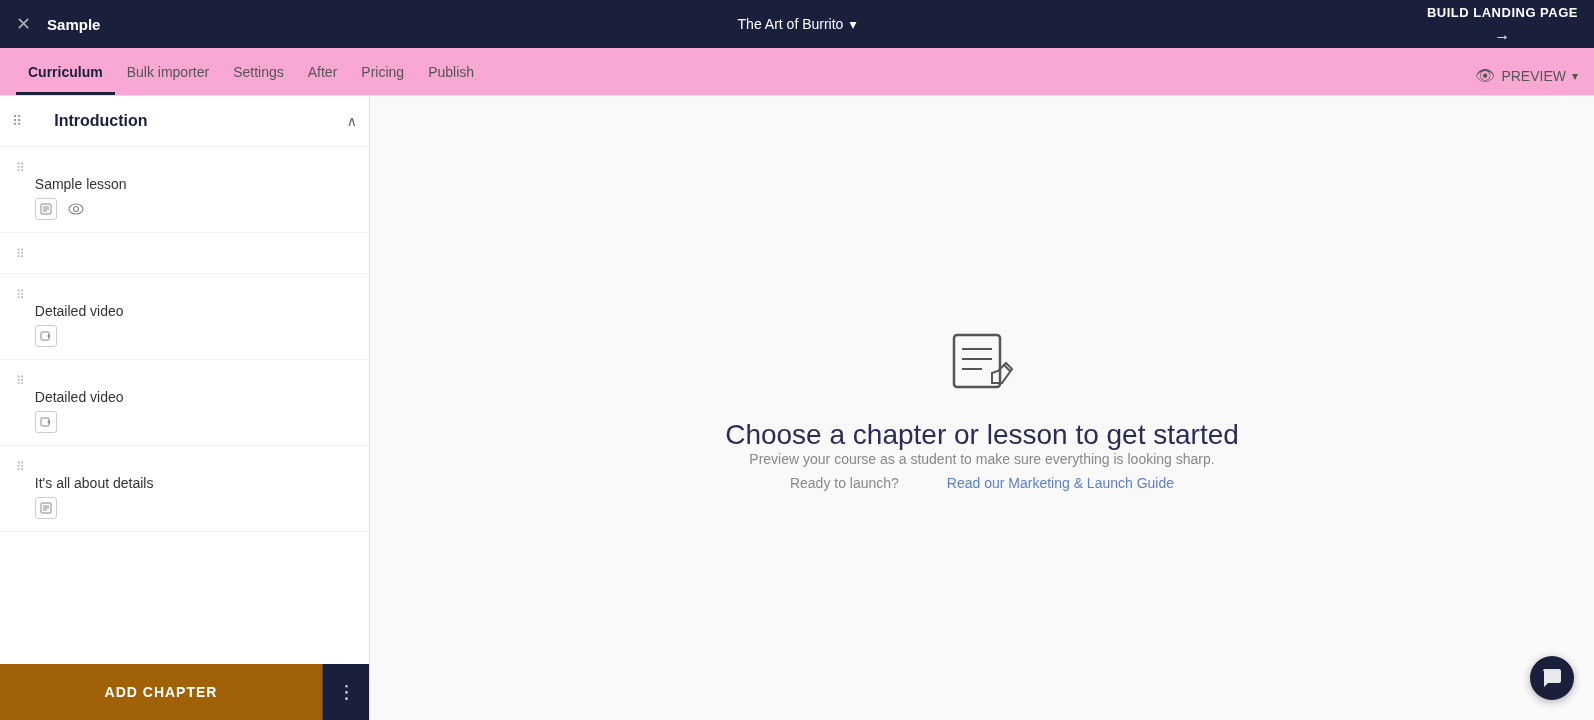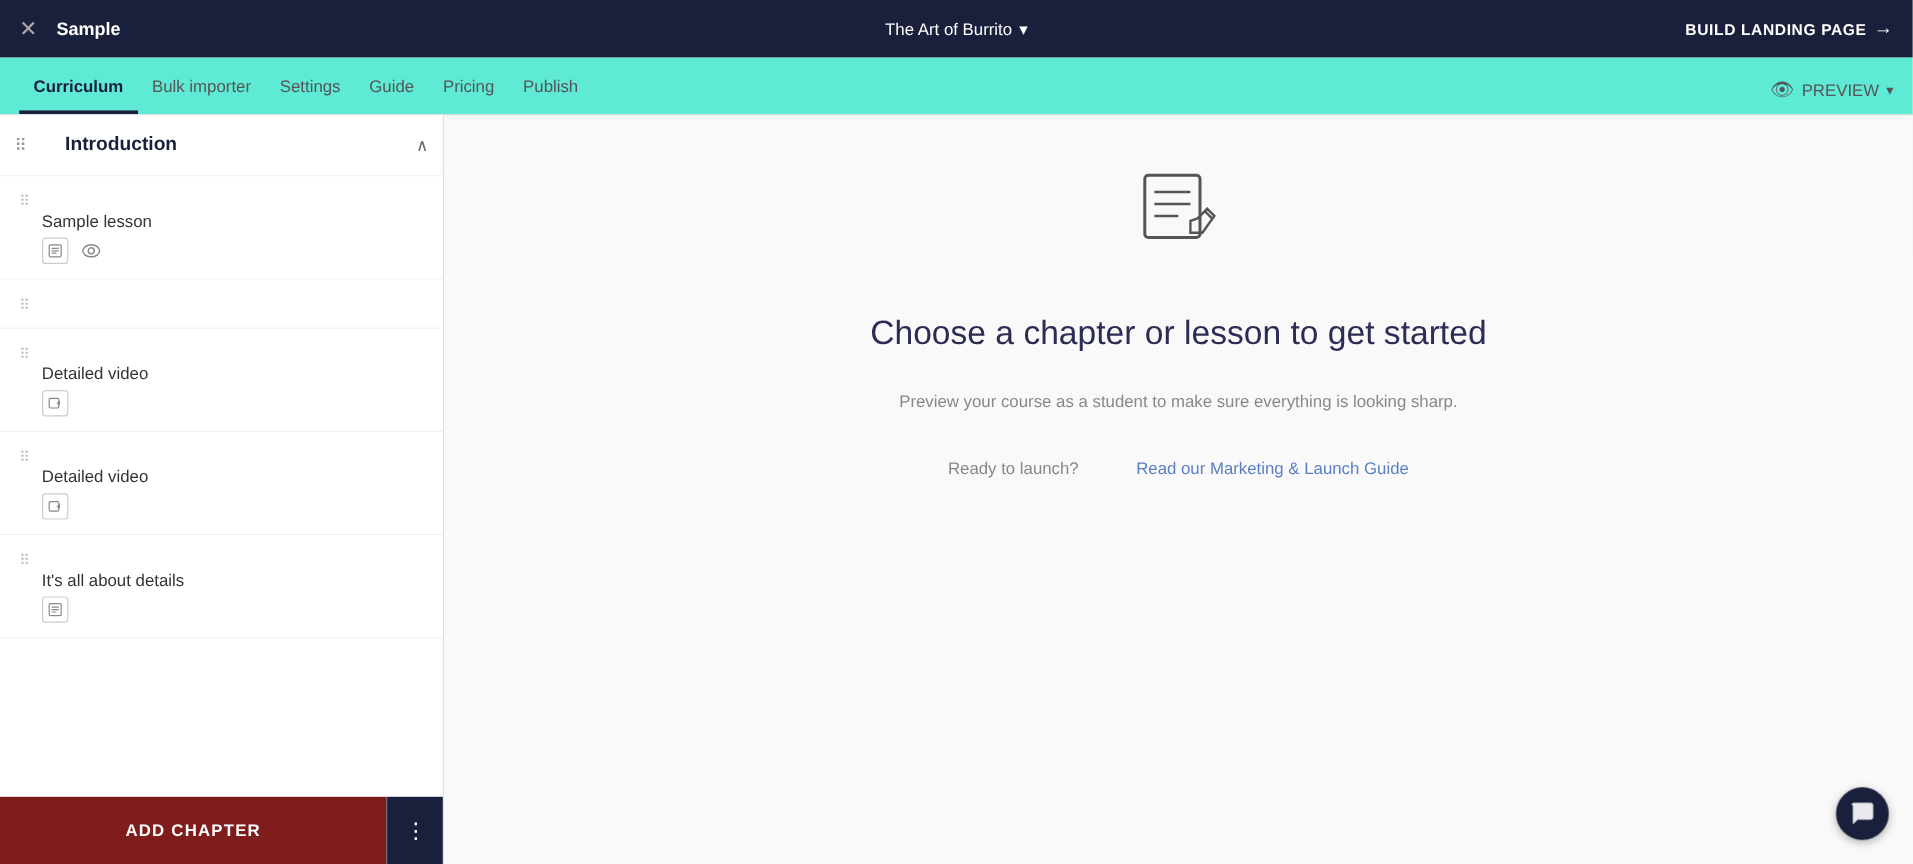--- a/index.html
+++ b/index.html
@@ -41,26 +41,27 @@
     .top-bar-right {
       margin-left: auto;
       font-size: 13px;
       color: white;
       font-weight: 700;
       letter-spacing: 0.5px;
       cursor: pointer;
       display: flex;
       align-items: center;
       gap: 6px;
+      flex-direction: column;
     }
     .arrow-right { font-size: 16px; }
 
     
     .tabs-bar {
-      background: #5eead4;
+      background: #f9a8d4;
       border-bottom: 1px solid #e0e0e0;
       display: flex;
       align-items: flex-end;
       padding: 0 16px;
       height: 48px;
       position: relative;
     }
     .tab {
       padding: 0 12px 12px;
       font-size: 14px;
@@ -195,21 +196,21 @@
     .sidebar-bottom {
       position: absolute;
       bottom: 0;
       left: 0;
       width: 370px;
       display: flex;
       height: 56px;
     }
     .add-chapter-btn {
       flex: 1;
-      background: #7f1d1d;
+      background: #a16207;
       color: white;
       border: none;
       font-size: 14px;
       font-weight: 700;
       letter-spacing: 1px;
       cursor: pointer;
       height: 100%;
     }
     .more-btn {
       width: 48px;
@@ -224,21 +225,22 @@
       justify-content: center;
     }
 
     
     .main-content {
       flex: 1;
       background: #f9f9f9;
       display: flex;
       flex-direction: column;
       align-items: center;
-      gap: 32px;
+      justify-content: center;
+      gap: 0;
       padding: 40px;
     }
     .main-icon {
       font-size: 60px;
       color: #555;
       margin-bottom: 8px;
     }
     .main-heading {
       font-size: 28px;
       color: #2c2c54;
@@ -301,21 +303,21 @@
   <div class="tab active">
     <span>Curriculum</span>
   </div>
   <div class="tab">
     <span>Bulk importer</span>
   </div>
   <div class="tab">
     <span>Settings</span>
   </div>
   <div class="tab">
-    <span>Guide</span>
+    <span>After</span>
   </div>
   <div class="tab">
     <span>Pricing</span>
   </div>
   <div class="tab">
     <span>Publish</span>
   </div>
   <div class="tabs-right">
     <span class="eye-icon">👁</span>
     <span>PREVIEW</span>

